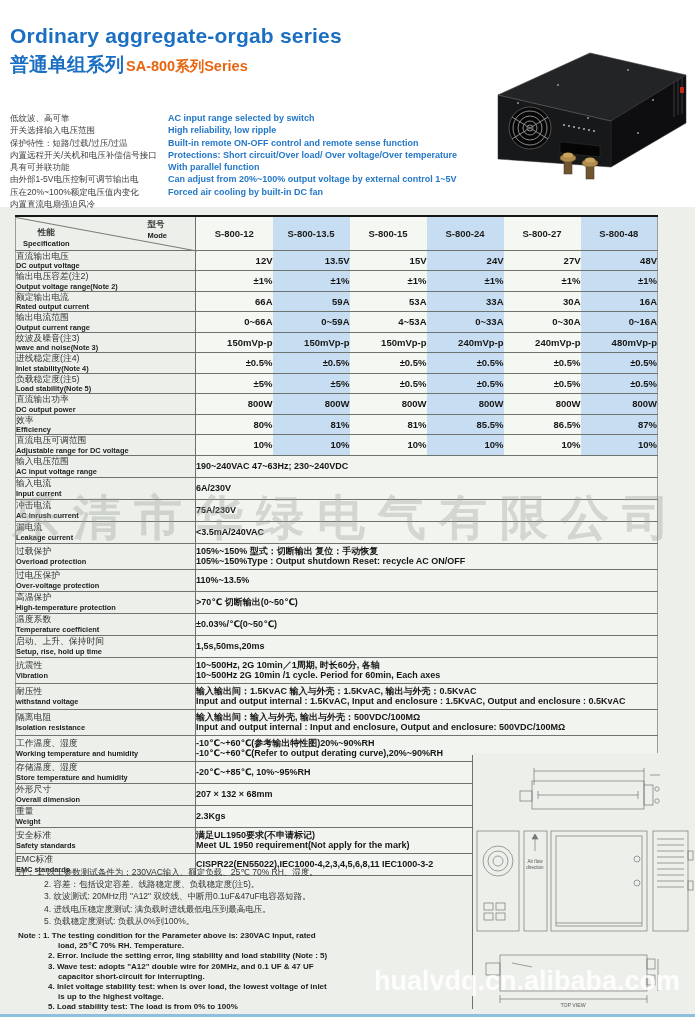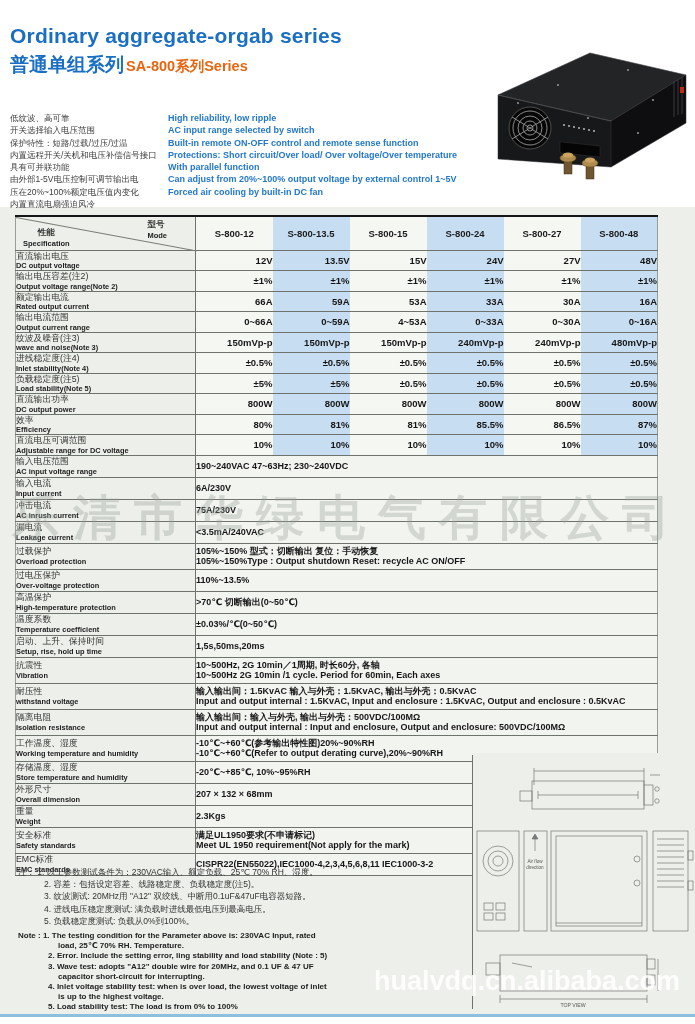--- a/index.html
+++ b/index.html
@@ -73,22 +73,22 @@
       <div class="feat-cn">低纹波、高可靠</div>
       <div class="feat-cn">开关选择输入电压范围</div>
       <div class="feat-cn">保护特性：短路/过载/过压/过温</div>
       <div class="feat-cn">内置远程开关/关机和电压补偿信号接口</div>
       <div class="feat-cn">具有可并联功能</div>
       <div class="feat-cn">由外部1-5V电压控制可调节输出电</div>
       <div class="feat-cn">压在20%~100%额定电压值内变化</div>
       <div class="feat-cn">内置直流电扇强迫风冷</div>
     </div>
   <div class="features-en">
+      <div class="feat-en">AC input range selected by switch</div>
       <div class="feat-en">High reliability, low ripple</div>
-      <div class="feat-en">AC input range selected by switch</div>
       <div class="feat-en">Built-in remote ON-OFF control and remote sense function</div>
       <div class="feat-en">Protections: Short circuit/Over load/ Over voltage/Over temperature</div>
       <div class="feat-en">With parallel function</div>
       <div class="feat-en">Can adjust from 20%~100% output voltage by external control 1~5V</div>
       <div class="feat-en">Forced air cooling by built-in DC fan</div>
     </div>
 
   <svg class="photo" width="254" height="186" viewBox="0 0 254 186">
     <polygon points="60,70 152,28 248,50 173,96" fill="#232426" stroke="#3c3d40" stroke-width="0.6"></polygon>
     <polygon points="173,96 248,50 248,98 173,142" fill="#0e0e10" stroke="#2a2a2c" stroke-width="0.5"></polygon>

